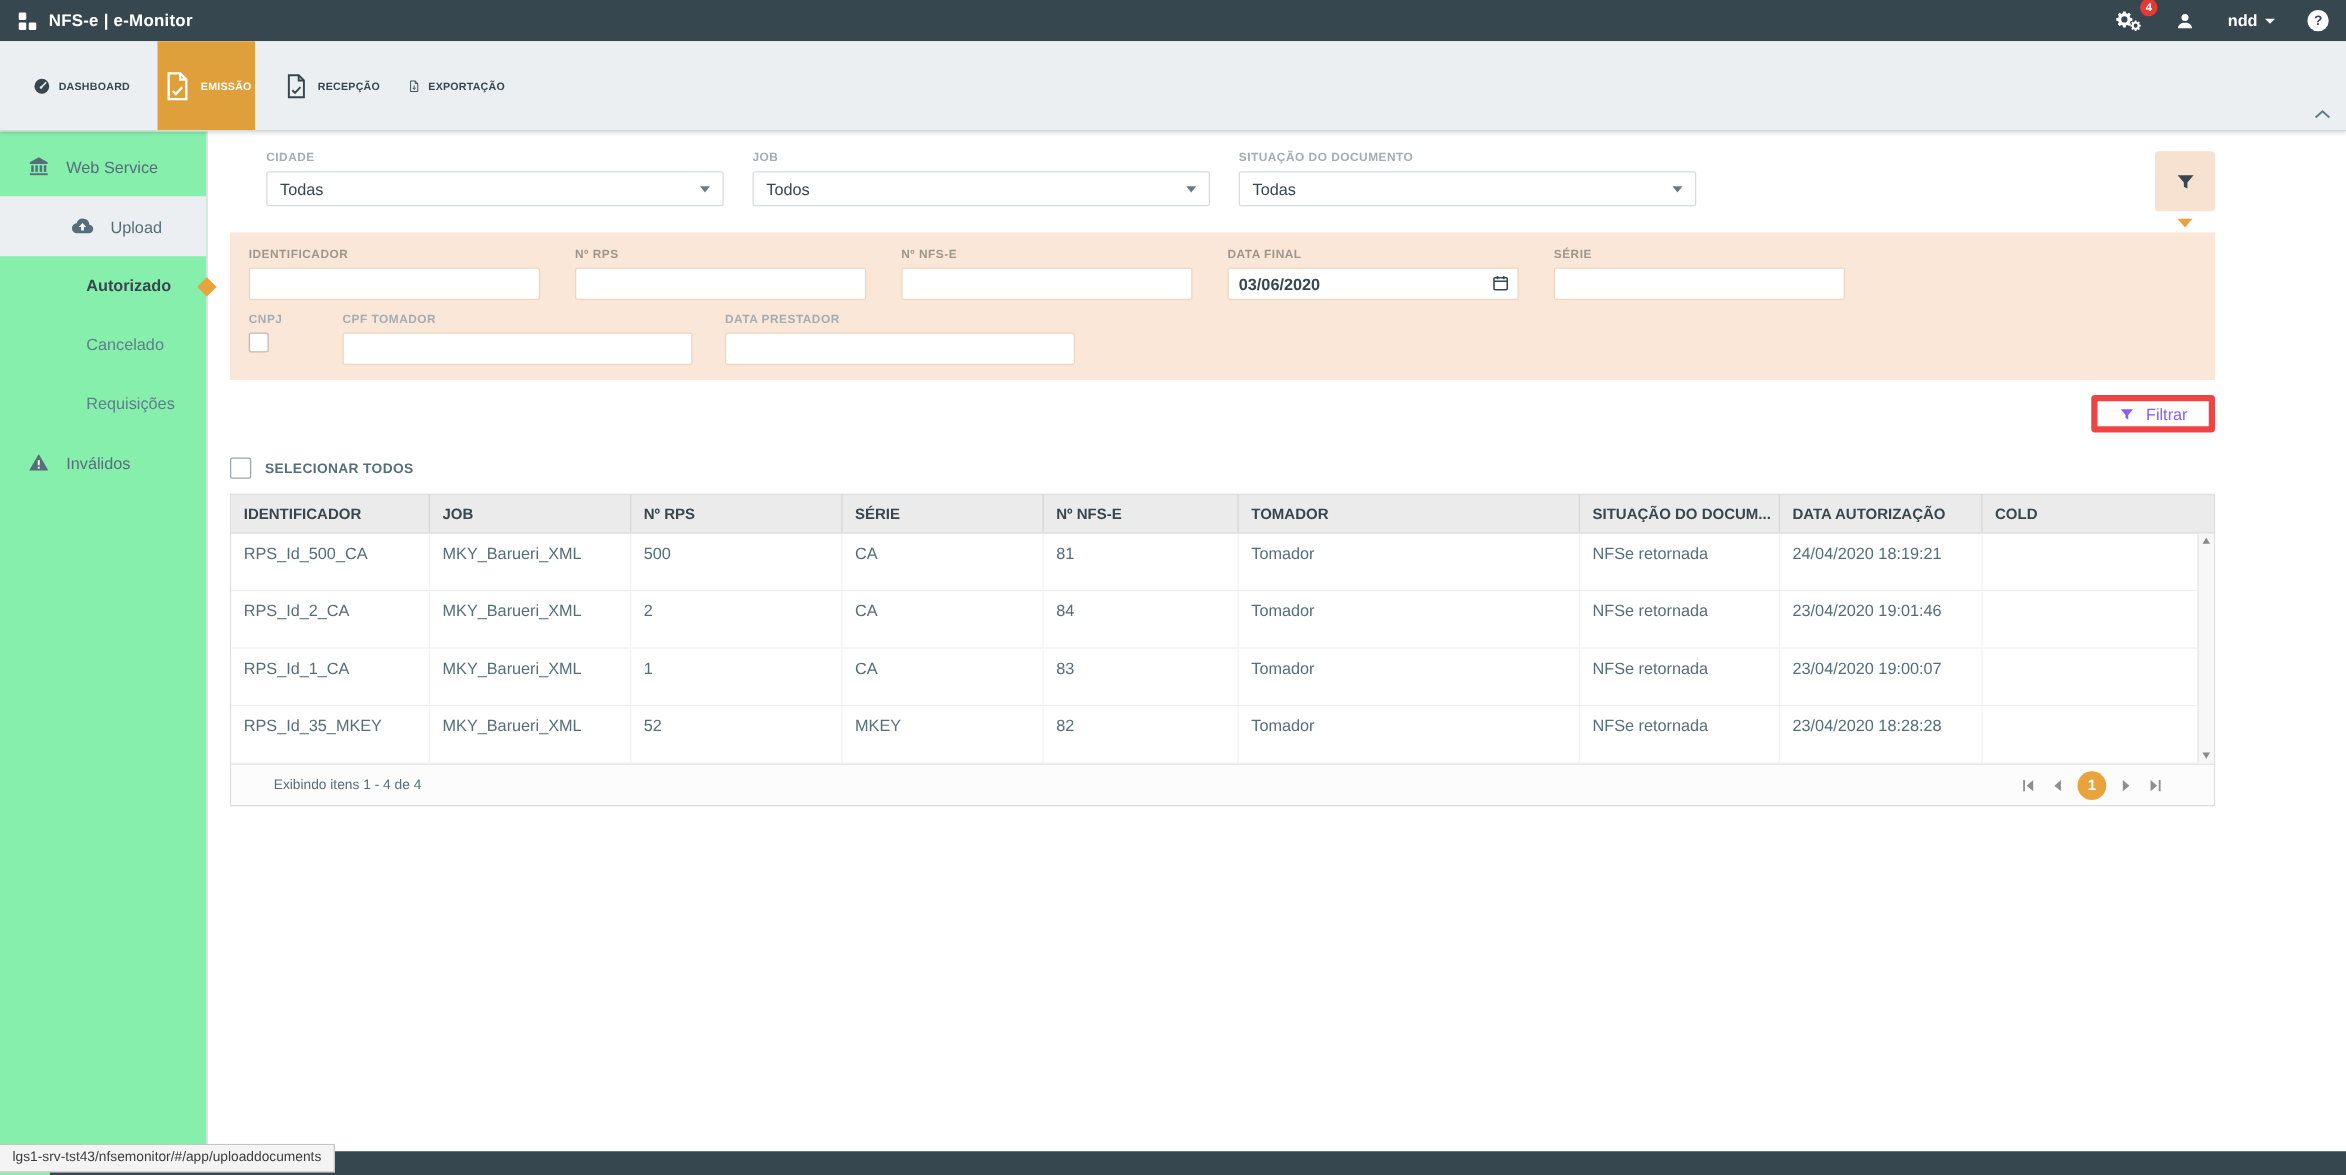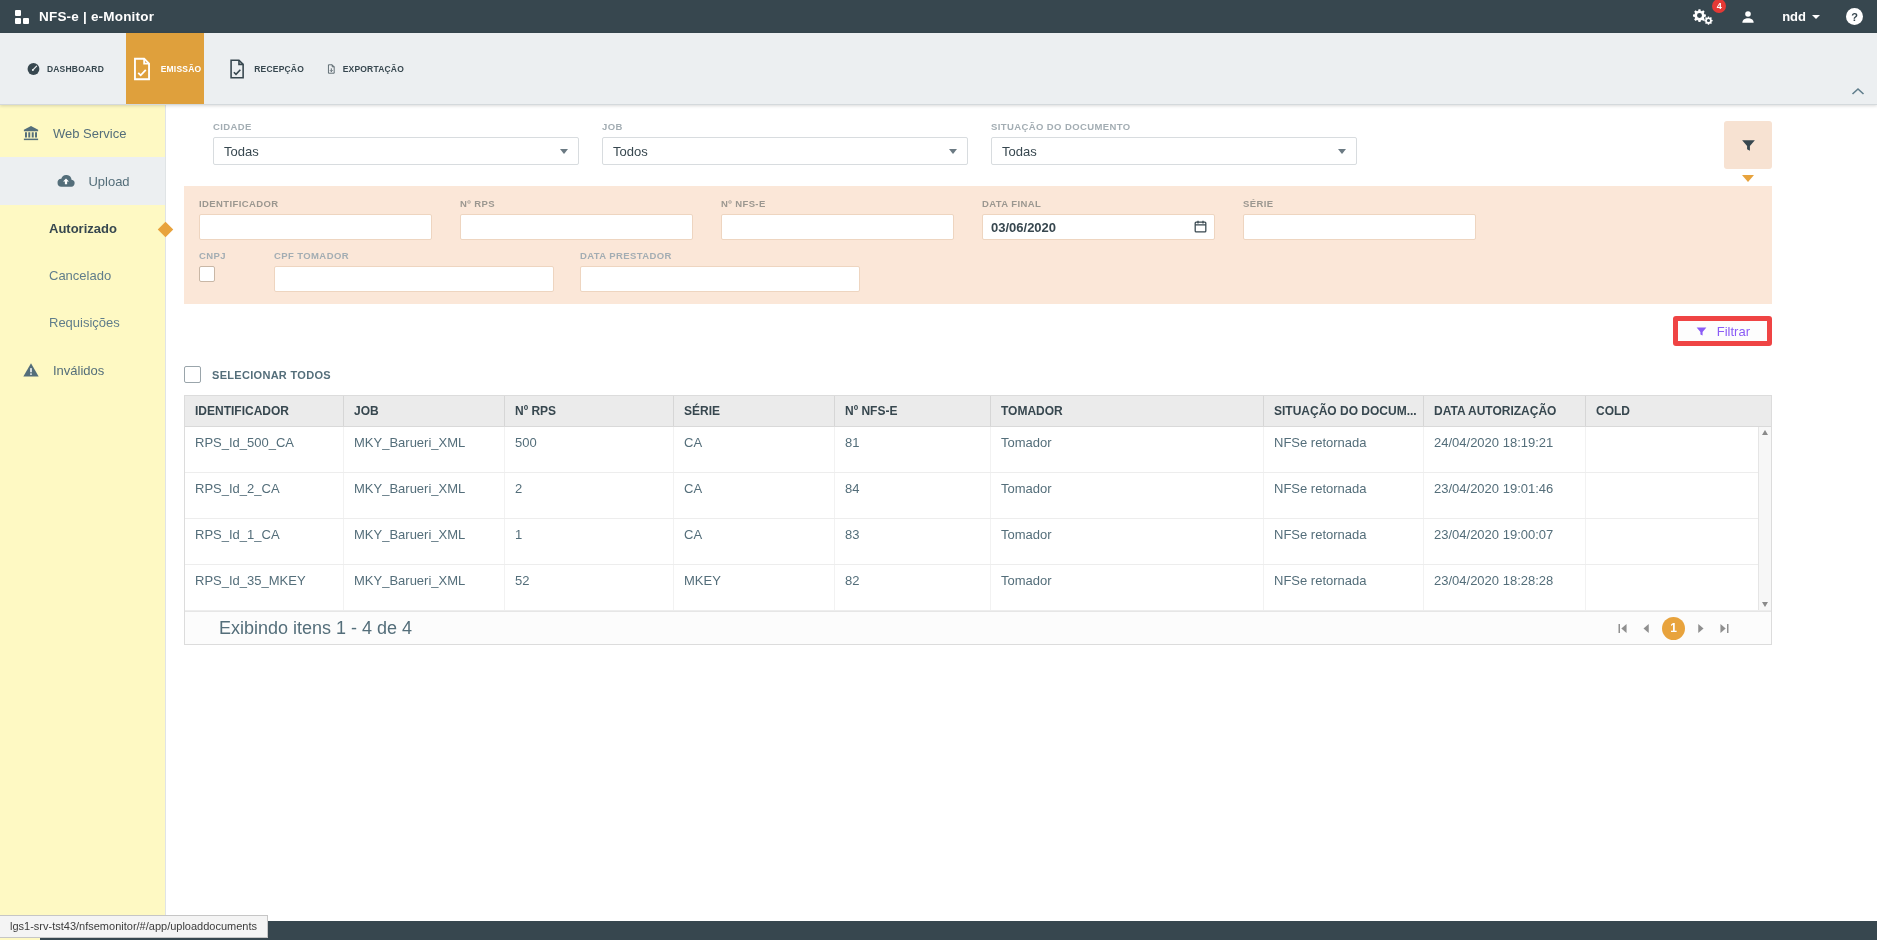--- a/index.html
+++ b/index.html
@@ -25,25 +25,25 @@
   
   .toolbar { height:72px; background:#eceff1; border-bottom:1px solid #d4d9dc; box-shadow:0 1px 3px rgba(0,0,0,.15); display:flex; align-items:stretch; padding-left:26px; position:relative; z-index:3; }
   .tab { width:78px; margin-right:22px; display:flex; flex-direction:row; align-items:center; justify-content:center; gap:6px; color:#37474f; cursor:pointer; }
   .tab svg { width:26px; height:26px; }
   .tab-label { font-size:8.5px; font-weight:bold; letter-spacing:.2px; white-space:nowrap; }
   .tab.active { background:#dfa03c; color:#fff; }
   .collapse-btn { position:absolute; right:12px; bottom:8px; color:#607d8b; cursor:pointer; width:14px; height:9px; }
 
   
   .layout { display:flex; height:835px; }
-  .sidebar { width:166px; background:#fef9c3; border-right:1px solid #e0e4e6; padding-top:4px; flex-shrink:0; }
+  .sidebar { width:166px; background:#86efac; border-right:1px solid #e0e4e6; padding-top:4px; flex-shrink:0; }
   .side-item { height:48px; display:flex; align-items:center; gap:13px; padding-left:22px; font-size:13px; color:#546e7a; cursor:pointer; }
   .side-item svg { width:18px; height:18px; flex-shrink:0; }
   .side-item.active-section { background:#eceff1;justify-content:center; }
-  .side-subitem { height:47px; display:flex; align-items:center; padding-left:49px; font-size:13px; color:#607d8b; cursor:pointer; position:relative; }
+  .side-subitem { height:47px; display:flex; align-items:center; padding-left:69px; font-size:13px; color:#607d8b; cursor:pointer; position:relative; }
   .side-subitem.selected { color:#37474f; font-weight:bold; }
   .side-subitem.selected .sel-marker { position:absolute; right:-6px; top:50%; width:11px; height:11px; margin-top:-5px; background:#e8a33d; transform:rotate(45deg); }
 
   .main { flex:1; padding:16px 0 0 18px; }
   .content { width:1588px; }
 
   
   .filter-row { display:flex; align-items:flex-start; gap:23px; padding-left:29px; }
   .select-group { width:366px; }
   .field-label { font-size:9.5px; font-weight:bold; color:#a3adb3; letter-spacing:.4px; margin-bottom:5px; white-space:nowrap; }
@@ -80,21 +80,21 @@
   
   .table-wrap { margin-top:12px; border:1px solid #dcdcdc; position:relative; background:#fff; }
   .t-header, .t-row { display:grid; grid-template-columns:159px 161px 169px 161px 156px 273px 160px 162px 1fr; }
   .t-header { background:#ebebeb; border-bottom:1px solid #d9d9d9; }
   .th { padding:8px 10px; font-size:12px; font-weight:bold; color:#37474f; border-right:1px solid #d6d6d6; white-space:nowrap; overflow:hidden; }
   .th:last-child { border-right:none; }
   .t-row { height:46px; border-bottom:1px solid #ededed; background:#fff; cursor:pointer; }
   .td { padding:0 10px; line-height:31px; font-size:13px; color:#546e7a; border-right:1px solid #f2f2f2; white-space:nowrap; overflow:hidden; }
   .td:last-child { border-right:none; }
   .t-footer { height:33px; background:#fcfcfc; border-top:1px solid #e6e6e6; display:flex; align-items:center; padding:0 12px; }
-  .t-summary { font-size:18px; color:#546e7a; margin-left:22px; }
+  .t-summary { font-size:11px; color:#546e7a; margin-left:22px; }
   .pagination { margin-left:auto; display:flex; align-items:center; gap:10px; margin-right:28px; }
   .page-btn { width:13px; height:13px; color:#8f8f8f; cursor:pointer; }
   .page-btn svg { width:13px; height:13px; }
   .page-current { width:23px; height:23px; border-radius:50%; background:#e8a33d; color:#fff; font-size:12px; font-weight:bold; display:flex; align-items:center; justify-content:center; cursor:pointer; }
   .v-scrollbar { position:absolute; top:31px; right:0; bottom:34px; width:13px; background:#f7f7f7; border-left:1px solid #e5e5e5; display:flex; flex-direction:column; justify-content:space-between; align-items:center; padding:3px 0; cursor:pointer; }
   .scroll-arrow { width:0; height:0; border-left:3.5px solid transparent; border-right:3.5px solid transparent; }
   .scroll-arrow.up { border-bottom:5px solid #8a8a8a; }
   .scroll-arrow.down { border-top:5px solid #8a8a8a; }
 
   

